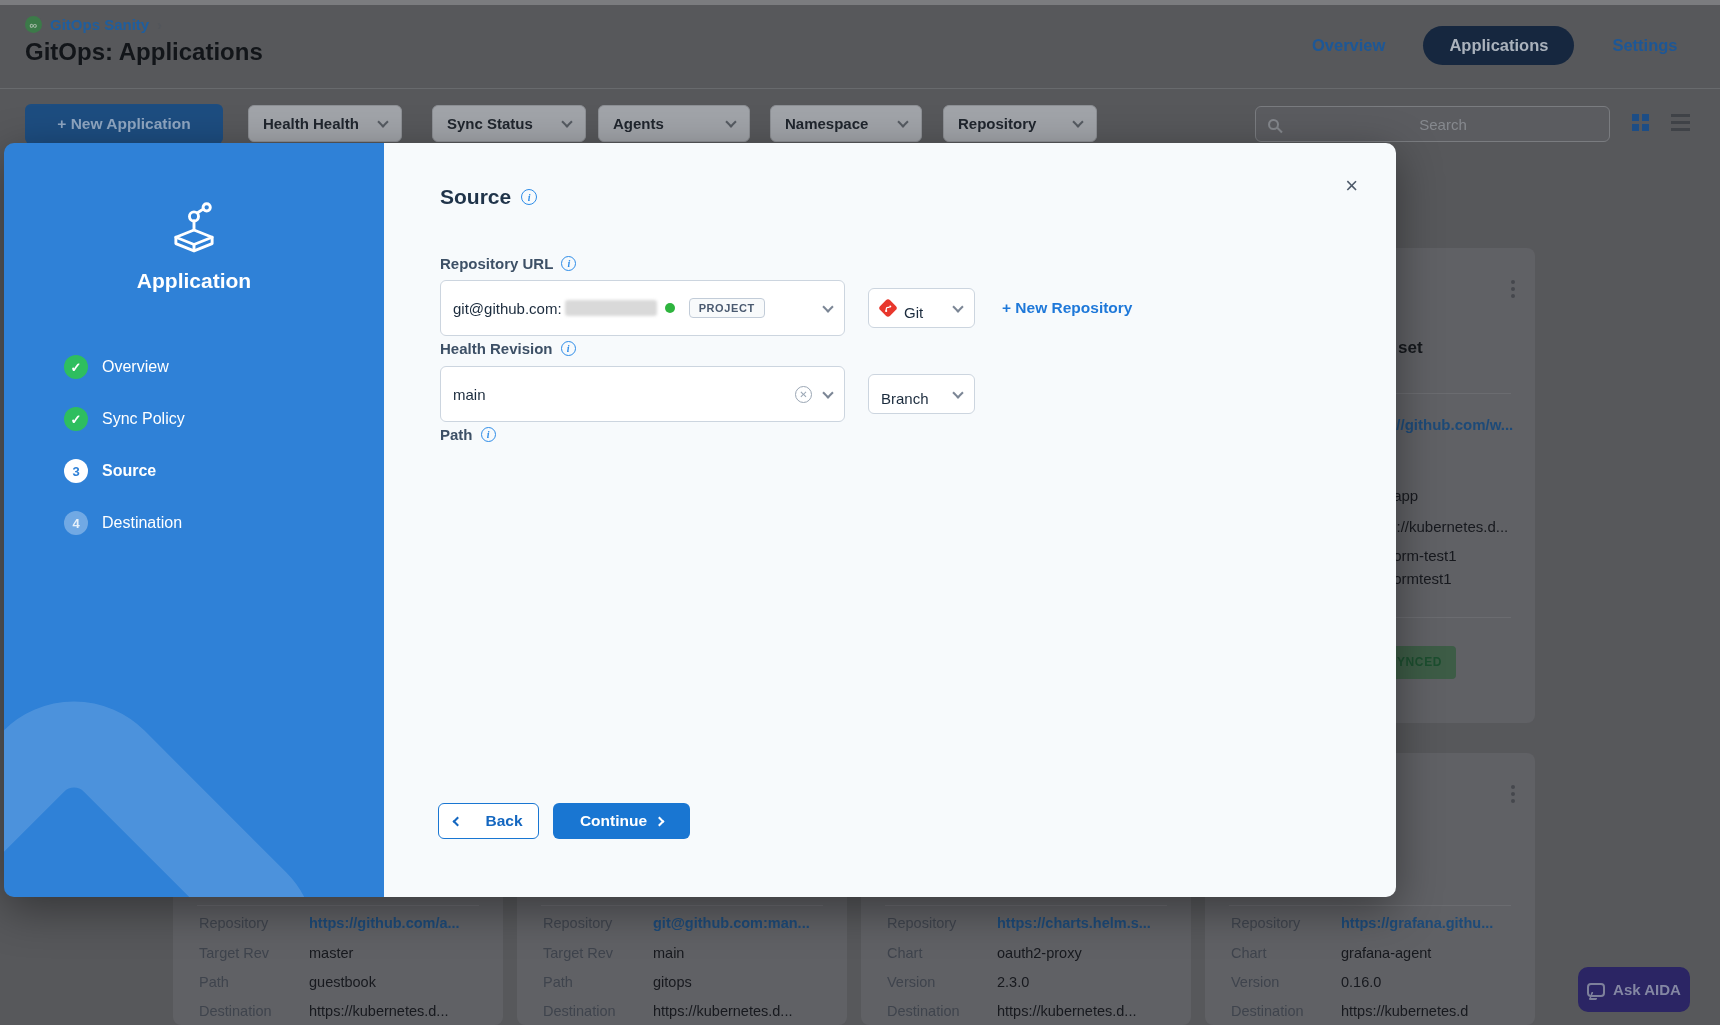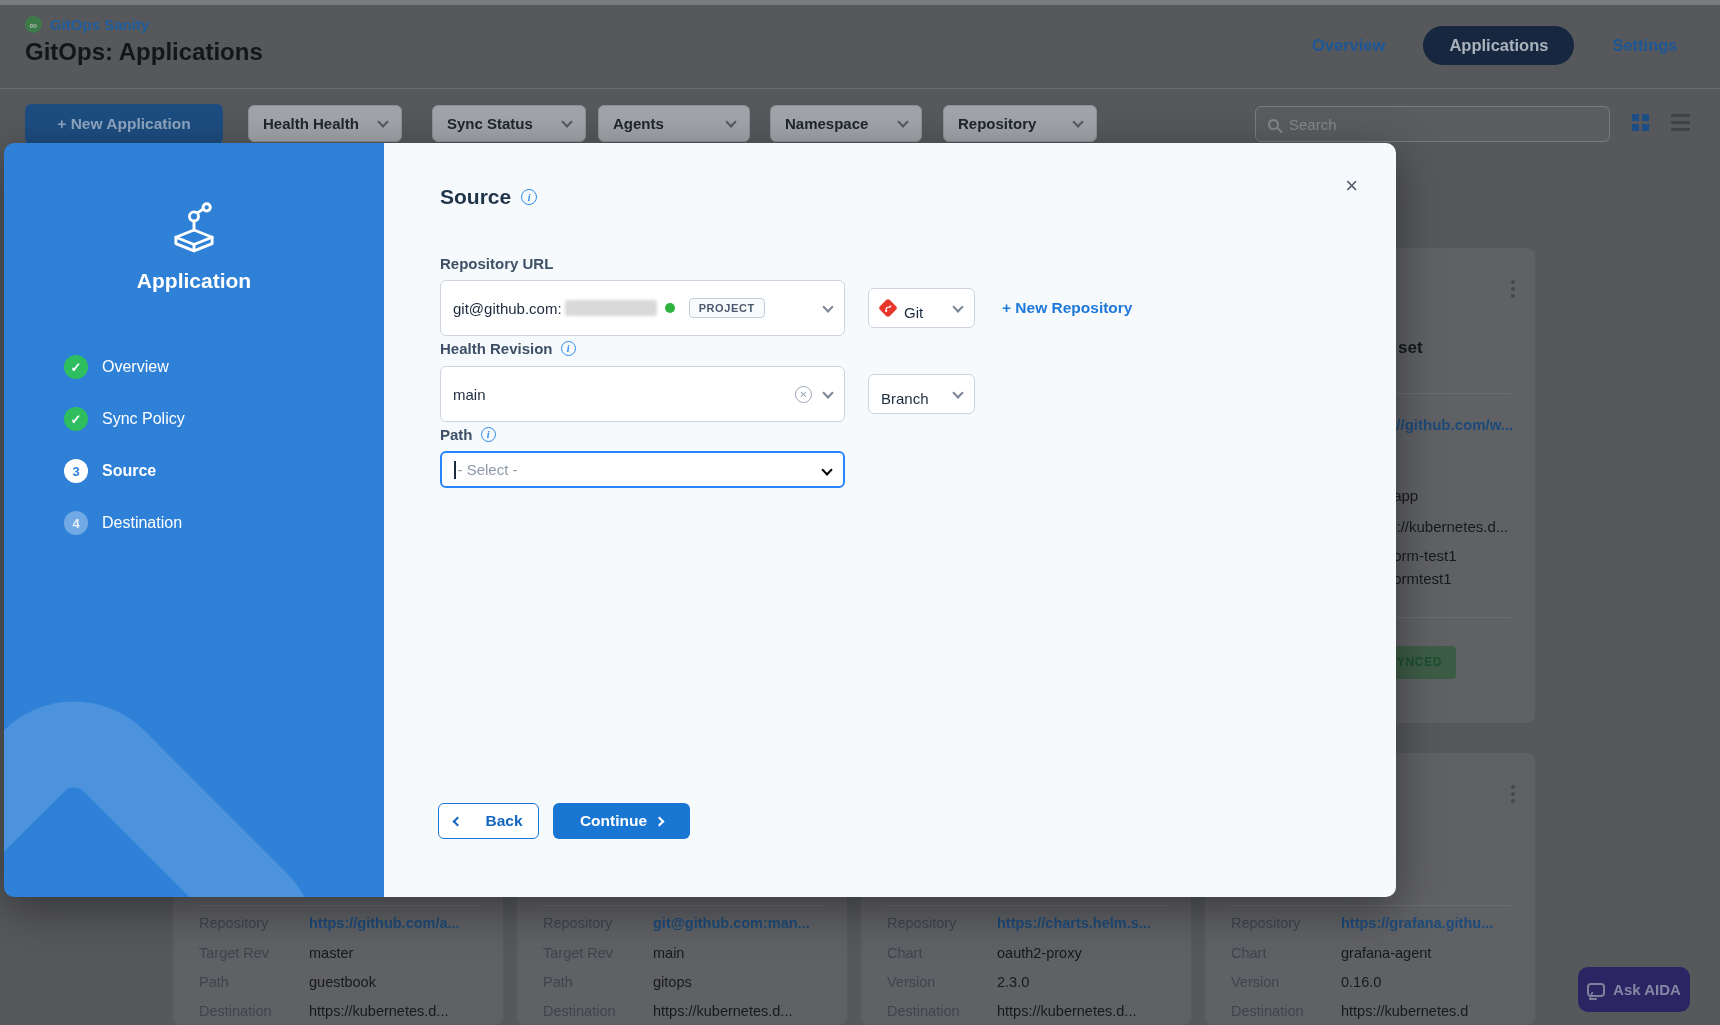--- a/index.html
+++ b/index.html
@@ -34,21 +34,21 @@
   .chev { width:8px; height:8px; border-right:2px solid currentColor; border-bottom:2px solid currentColor;
     transform:rotate(45deg); display:inline-block; flex:none; }
   .filter .chev { color:#565b62; margin-top:-4px; }
 
   .search-box { position:absolute; top:106px; left:1255px; width:355px; height:36px; background:#5b5c60;
     border:1px solid #7a7c80; border-radius:6px; display:flex; align-items:center; padding:0 12px; gap:10px; }
   .search-icon { width:11px; height:11px; border:2px solid #84878c; border-radius:50%; position:relative; flex:none; }
   .search-icon::after { content:''; position:absolute; width:7px; height:2px; background:#84878c;
     transform:rotate(45deg); right:-6px; bottom:-3px; }
   .search-box input { background:transparent; border:none; outline:none; color:#86898e; font-size:15px;
-    font-family:inherit; width:100%; }
+    font-family:inherit; width:100%;text-align:center; }
   .search-box input::placeholder { color:#86898e; }
   .grid-icon { position:absolute; top:114px; left:1632px; width:7px; height:7px; background:#1d4d85;
     box-shadow:10px 0 0 #1d4d85, 0 10px 0 #1d4d85, 10px 10px 0 #1d4d85; }
   .list-icon { position:absolute; top:114px; left:1671px; width:19px; height:17px;
     background:repeating-linear-gradient(to bottom, #3f4247 0 3px, transparent 3px 7px); }
 
   
   .bg-card { position:absolute; width:330px; background:#606165; border-radius:8px; }
   .kebab { position:absolute; top:32px; right:20px; width:4px; height:4px; border-radius:50%;
     background:#45474d; box-shadow:0 7px 0 #45474d, 0 14px 0 #45474d; }
@@ -323,21 +323,21 @@
     </div>
 
     <div class="m-content">
       <span class="close-x">×</span>
 
       <div class="src-head">
         <span>Source</span>
         <span class="info-i">i</span>
       </div>
 
-      <div class="f-label" style="top:112px;flex-direction:column;">
+      <div class="f-label" style="top:112px;">
         <span>Repository URL</span>
         <span class="info-i">i</span>
       </div>
       <div class="row" style="top:137px;">
         <div class="inputbox">
           <span>git@github.com:</span>
           <span class="redact"></span>
           <span class="gdot"></span>
           <span class="proj-badge">PROJECT</span>
           <span class="grow"></span>
@@ -371,28 +371,20 @@
         <div class="selbox">
           <span class="grow">Branch</span>
           <span class="chev"></span>
         </div>
       </div>
 
       <div class="f-label" style="top:283px;">
         <span>Path</span>
         <span class="info-i">i</span>
       </div>
-      <div class="row" style="top:308px;">
-        <div class="path-sel">
-          <span class="cursor"></span>
-          <span class="placeholder">- Select -</span>
-          <span class="grow"></span>
-          <span class="chev"></span>
-        </div>
-      </div>
 
       <div class="footer-btns">
         <div class="btn btn-back">
           <span class="chev-l"></span>
           <span>Back</span>
         </div>
         <div class="btn btn-cont">
           <span>Continue</span>
           <span class="chev-r"></span>
         </div>

